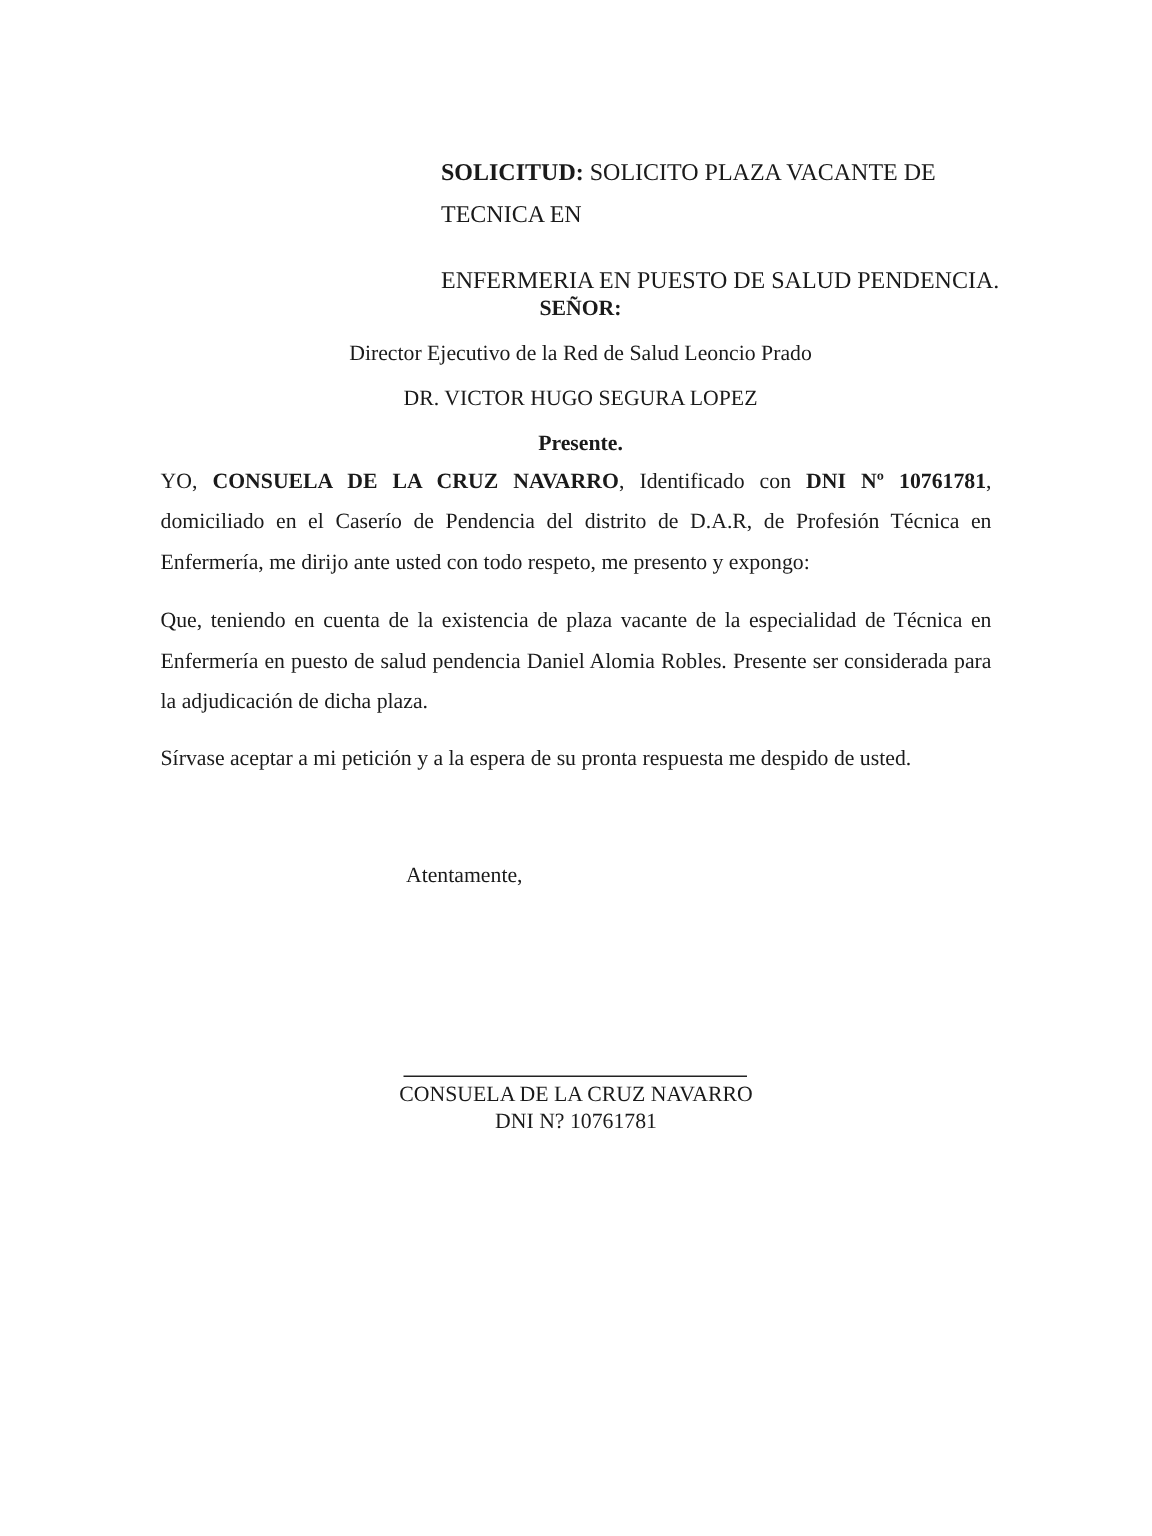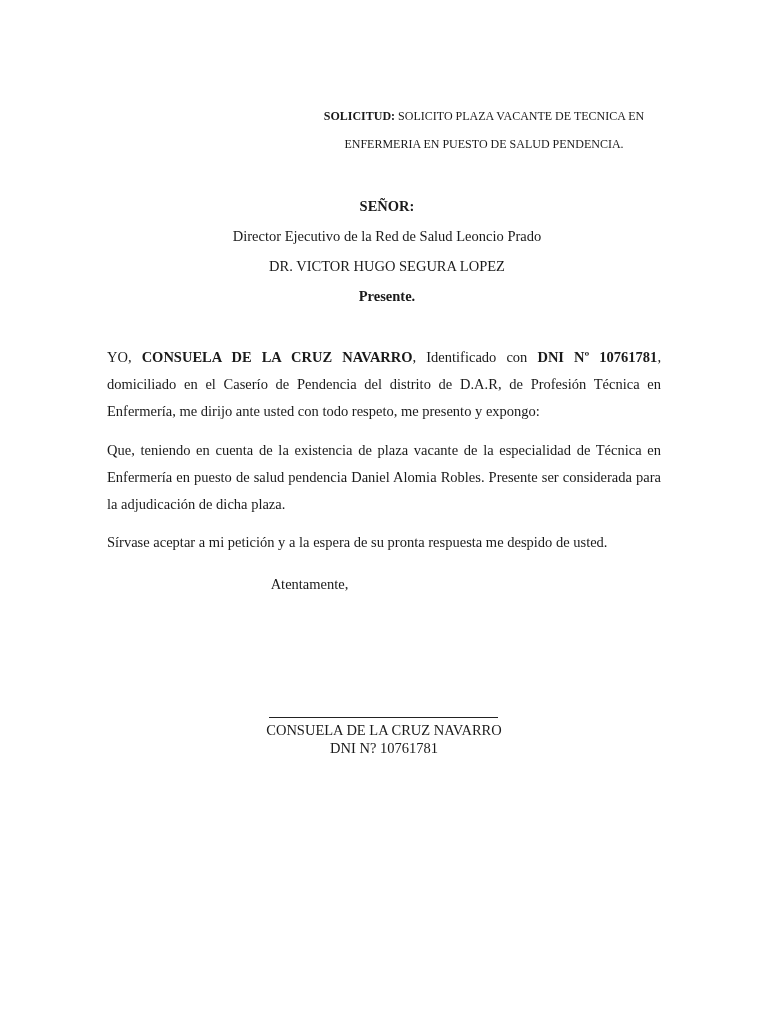--- a/index.html
+++ b/index.html
@@ -21,41 +21,39 @@
       left: 0; top: 0;
       width: 768px; height: 1024px;
       background: #ffffff;
     }
     .abs { position: absolute; }
     .subject {
       left: 294px;
       top: 102px;
       width: 380px;
       line-height: 28px;
-      font-size: 12px;
-      text-align: center;
+      font-size: 16px;
     }
     .subject .label { font-weight: bold; }
-    .subject .line2 { display: block; margin-top: 0; }
+    .subject .line2 { display: block; margin-top: 16px; }
     .salute-block {
       left: 107px;
       top: 191px;
       width: 560px;
       line-height: 30px;
       text-align: center;
     }
     .salute-block div { height: 30px; }
     .bold { font-weight: bold; }
     .para {
       left: 107px;
       width: 554px;
       text-align: justify;
       text-align-last: left;
       line-height: 27px;
-      margin-top: 36px;
     }
     .p1 { top: 308px; }
     .p2 { top: 401px; }
     .p3 { top: 497px; line-height: 19px; text-align: left; }
     .closing {
       left: 0;
       width: 619px;
       top: 576px;
       text-align: center;
     }

